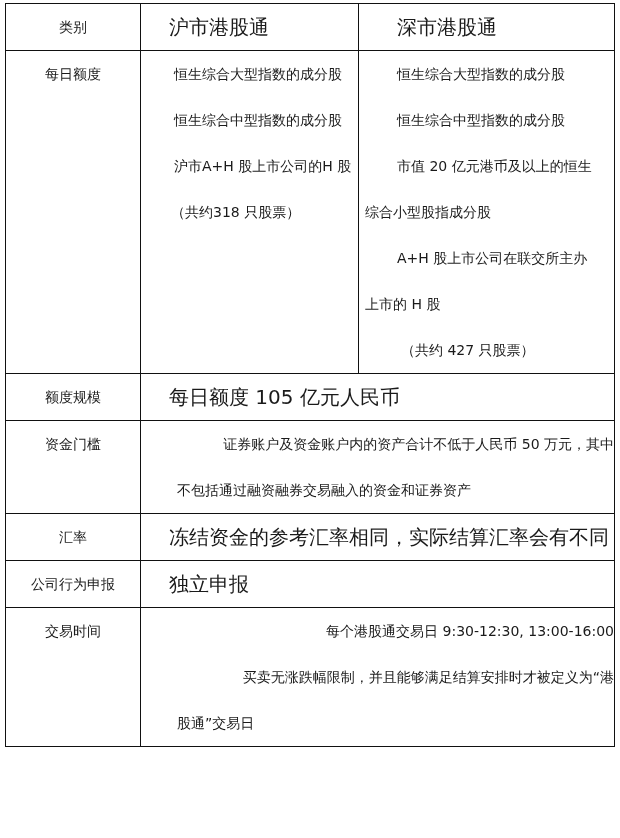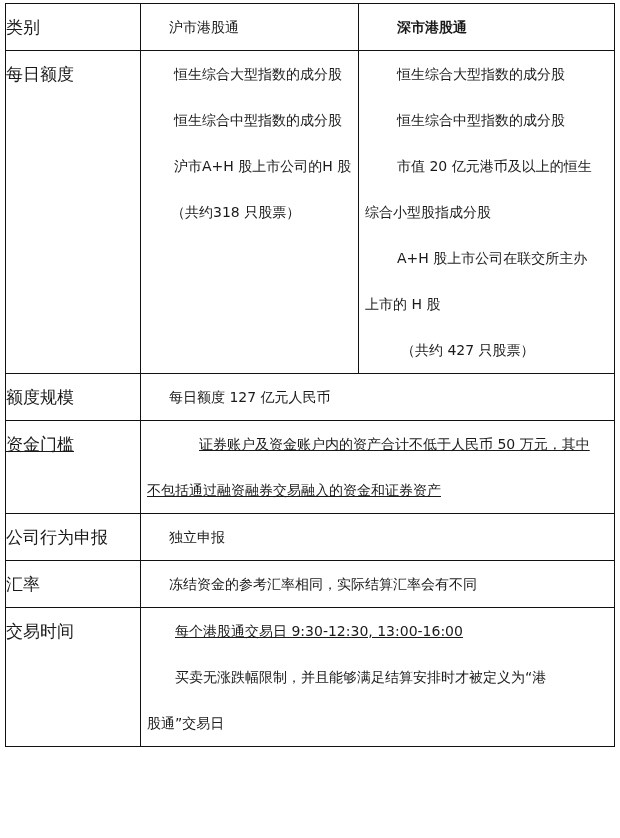--- a/index.html
+++ b/index.html
@@ -28,37 +28,37 @@
       border: 1.5px solid #111;
       vertical-align: top;
       padding: 0;
       line-height: 46px;
       white-space: nowrap;
     }
     col.c1 { width: 135px; }
     col.c2 { width: 218px; }
     col.c3 { width: 256px; }
     .label {
-      font-size: 17px;
+      text-align: center;
+      font-size: 14px;
     }
     .val {
       padding-left: 28px !important;
-      font-size: 14px;
+      font-size: 20px;
     }
     .val3 {
       padding-left: 38px !important;
-      font-weight: bold;
     }
-    .p-ind { padding-left: 30px; display: block; }
-    .p-full { padding-left: 0; display: block; }
+    .p-ind { padding-left: 30px; display: block; text-align: right; }
+    .p-full { padding-left: 0; display: block; margin-left: 30px; }
     .wide { padding-left: 0 !important; }
     .wide .p-ind { padding-left: 31px; }
     .r-h1 { height: 46px; }
     .r-range { height: 320px; }
-    .r-two { height: 92px; text-decoration: underline; }
+    .r-two { height: 92px; }
     .r-three { height: 133px; }
     .range-left .line { display:block; padding-left: 33px; height: 46px; }
     .range-right .line { display:block; height: 46px; }
     .range-right .ind { padding-left: 38px; }
     .range-right .flush { padding-left: 6px; }
   </style>
 </head>
 <body>
 
 <table class="compare">
@@ -89,44 +89,44 @@
         <span class="line ind">市值 20 亿元港币及以上的恒生</span>
         <span class="line flush">综合小型股指成分股</span>
         <span class="line ind">A+H 股上市公司在联交所主办</span>
         <span class="line flush">上市的 H 股</span>
         <span class="line" style="padding-left:42px;">（共约 427 只股票）</span>
       </td>
     </tr>
 
     <tr class="r-h1">
       <td class="label">额度规模</td>
-      <td class="val" colspan="2">每日额度 127 亿元人民币</td>
+      <td class="val" colspan="2">每日额度 105 亿元人民币</td>
     </tr>
 
 
     <tr class="r-two">
       <td class="label">资金门槛</td>
       <td class="wide" colspan="2">
         <span class="p-ind" style="padding-left:58px;">证券账户及资金账户内的资产合计不低于人民币 50 万元，其中</span>
         <span class="p-full" style="padding-left:6px;">不包括通过融资融券交易融入的资金和证券资产</span>
       </td>
     </tr>
 
     <tr class="r-h1">
-      <td class="label">公司行为申报</td>
-      <td class="val" colspan="2">独立申报</td>
+      <td class="label">汇率</td>
+      <td class="val" colspan="2">冻结资金的参考汇率相同，实际结算汇率会有不同</td>
     </tr>
 
     <tr class="r-h1">
-      <td class="label">汇率</td>
-      <td class="val" colspan="2">冻结资金的参考汇率相同，实际结算汇率会有不同</td>
+      <td class="label">公司行为申报</td>
+      <td class="val" colspan="2">独立申报</td>
     </tr>
 
     <tr class="r-three">
       <td class="label">交易时间</td>
       <td class="wide" colspan="2">
-        <span class="p-ind" style="padding-left:34px;text-decoration:underline;">每个港股通交易日 9:30-12:30, 13:00-16:00</span>
+        <span class="p-ind" style="padding-left:34px;">每个港股通交易日 9:30-12:30, 13:00-16:00</span>
         <span class="p-ind" style="padding-left:34px;">买卖无涨跌幅限制，并且能够满足结算安排时才被定义为“港</span>
         <span class="p-full" style="padding-left:6px;">股通”交易日</span>
       </td>
     </tr>
   </tbody>
 </table>
 
 </body></html>

